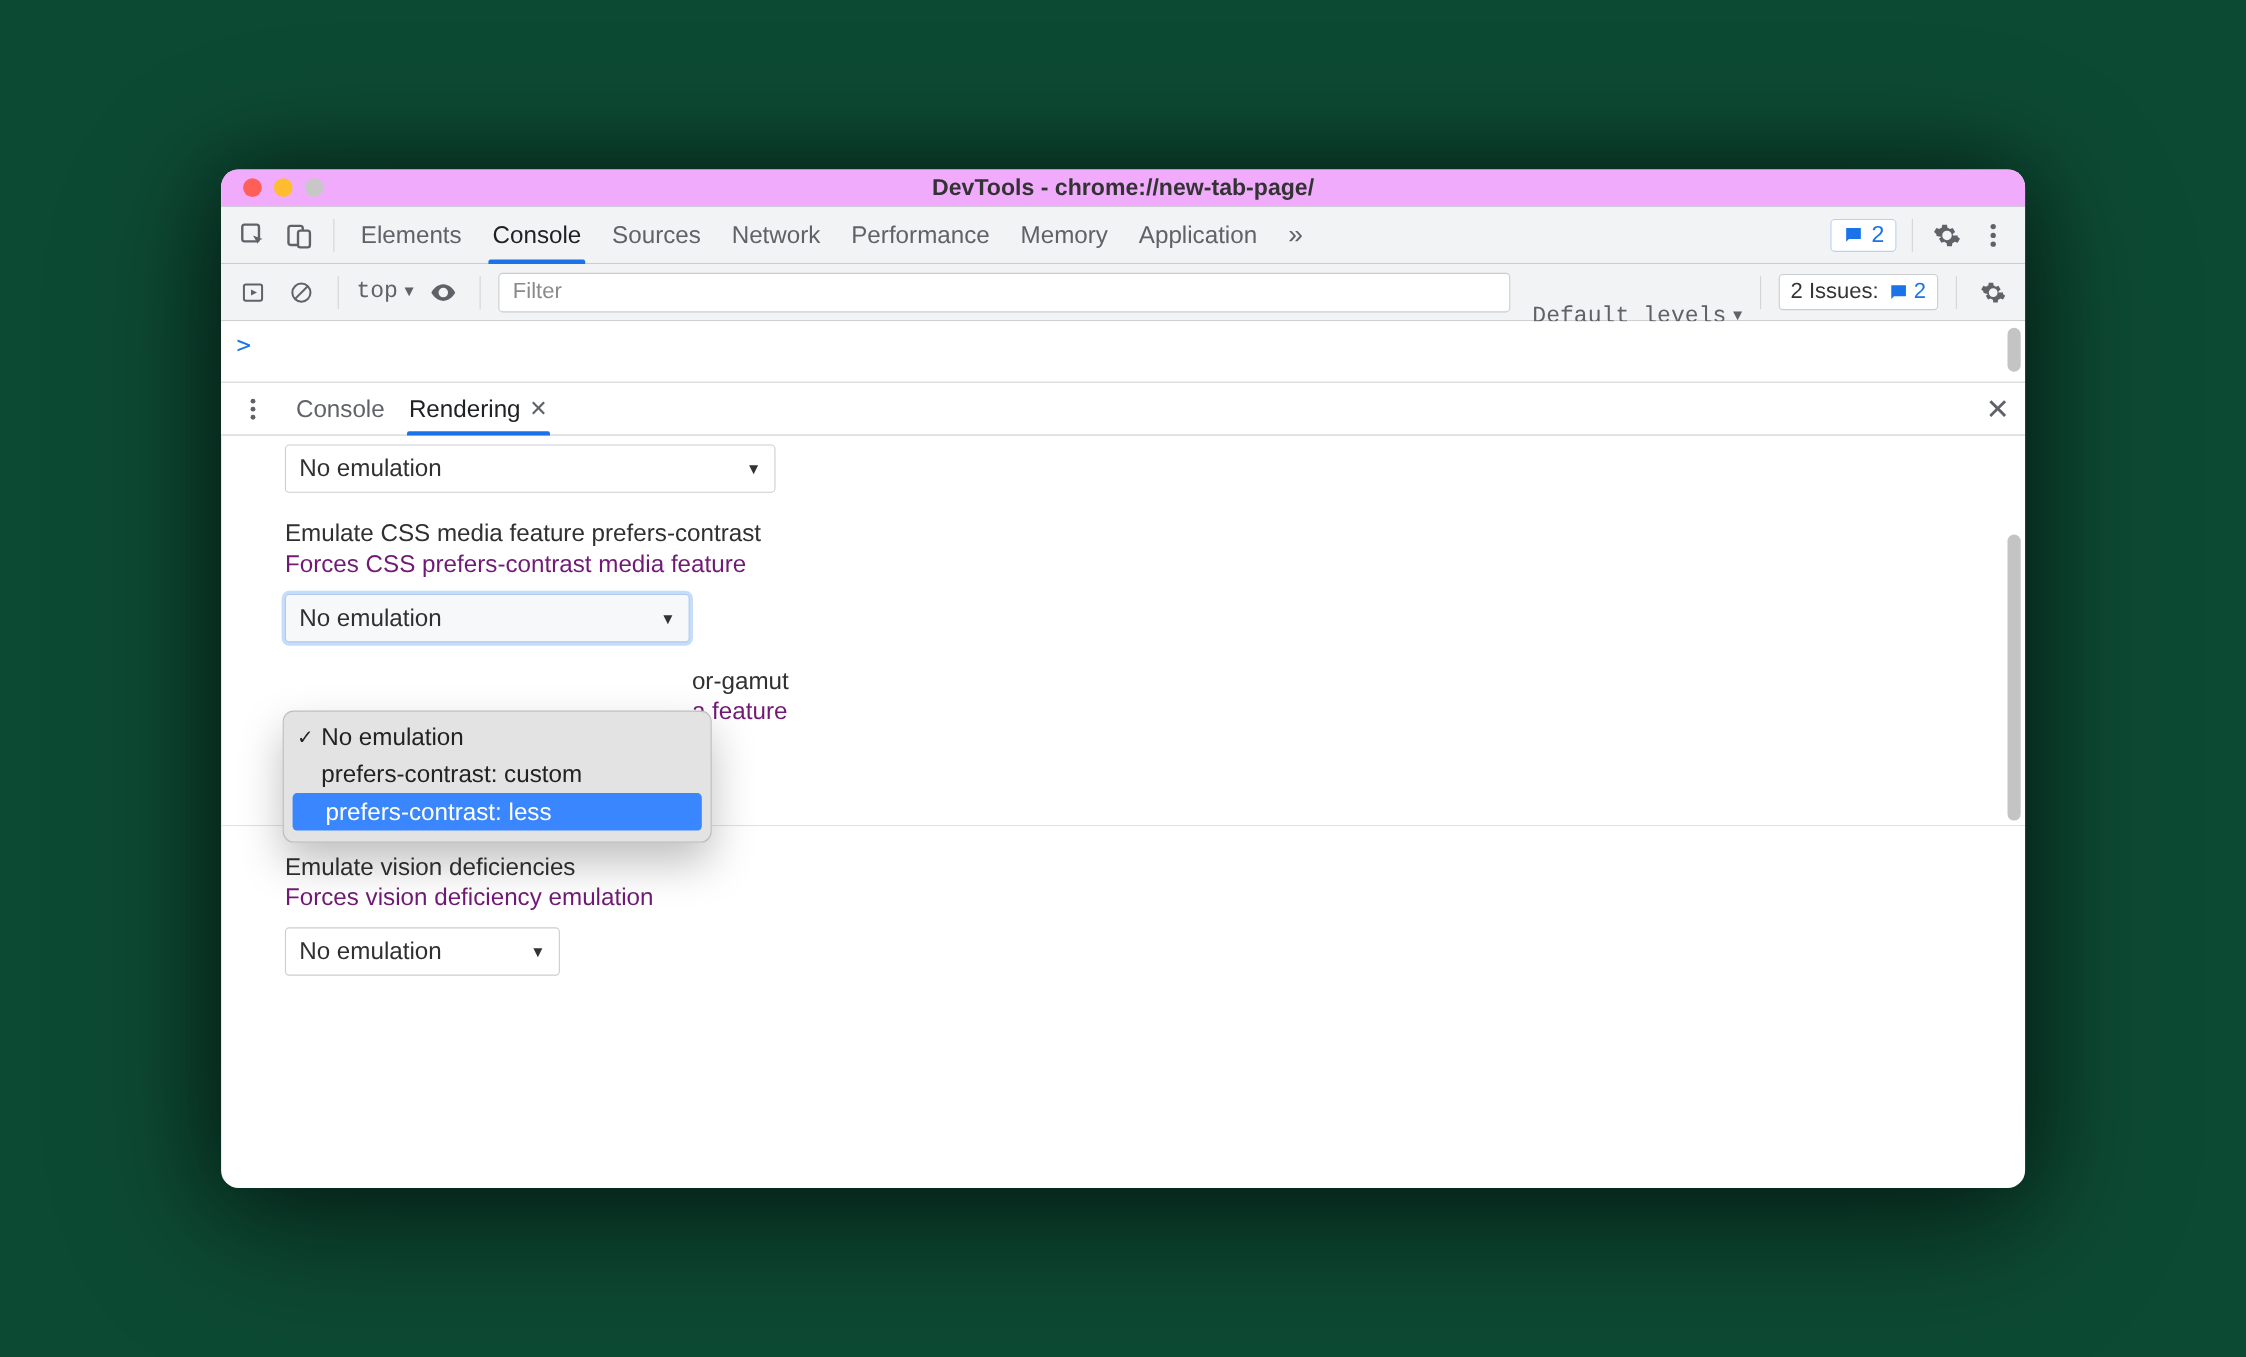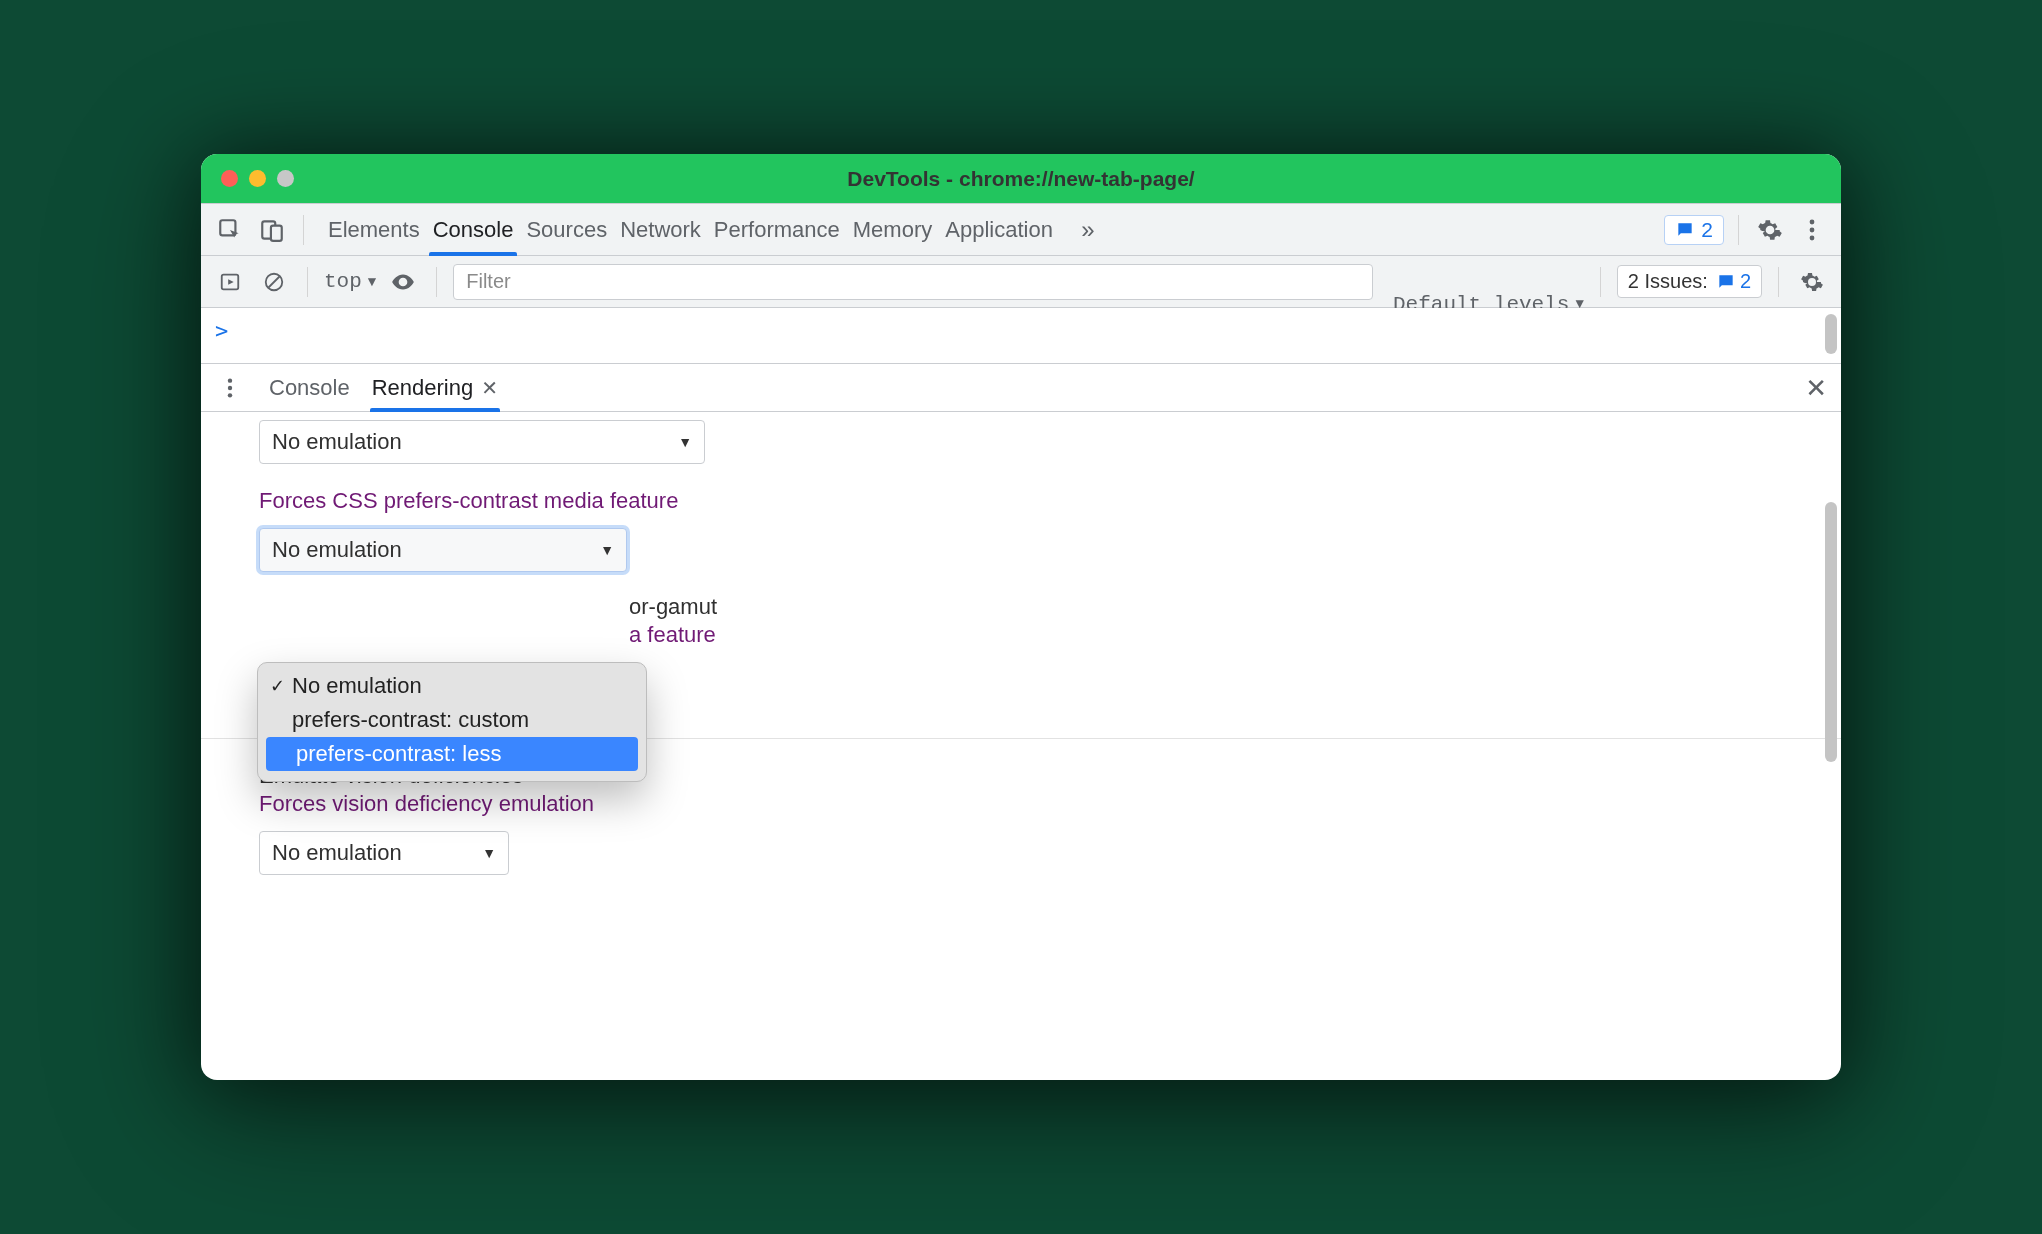--- a/index.html
+++ b/index.html
@@ -30,22 +30,22 @@
     width: 1640px;
     height: 926px;
     background: var(--bg);
     border-radius: 16px;
     overflow: hidden;
     display:flex; flex-direction:column;
   }
 
   
   .titlebar {
-    height: 50px;
-    background: #22c55e;
+    height: 34px;
+    background: #f0abfc;
     display:flex; align-items:center;
     position:relative;
     border-bottom:1px solid var(--border);
   }
   .traffic {
     display:flex; gap:11px; align-items:center;
     padding-left:20px;
   }
   .dot { width:17px; height:17px; border-radius:50%; }
   .dot.red { background:#ff5f57; }
@@ -67,21 +67,21 @@
     gap:8px;
     font-size:22px;
     color:#5f6368;
   }
   .icon-btn {
     width:34px; height:34px;
     display:flex;align-items:center;justify-content:center;
     color:#5f6368;
   }
   .vdiv { width:1px; height:30px; background:var(--divider); margin:0 6px; }
-  .tabs { display:flex; align-items:stretch; gap:13px; height:100%; padding:0 10px; }
+  .tabs { display:flex; align-items:stretch; gap:28px; height:100%; padding:0 10px; }
   .tab {
     display:flex; align-items:center;
     color:#5f6368; font-size:22px;
     position:relative;
   }
   .tab.active { color:#202124; }
   .tab.active::after {
     content:""; position:absolute; left:-4px; right:-4px; bottom:-1px;
     height:4px; background: var(--tab-underline); border-radius:2px 2px 0 0;
   }
@@ -389,20 +389,21 @@
     <div class="panel-inner">
 
       
       <div class="select-box" style="margin-top:0;">
         <span>No emulation</span>
         <span class="caret">▼</span>
       </div>
 
       
       <div class="section">
+        <div class="section-title">Emulate CSS media feature prefers-contrast</div>
         <div class="section-sub">Forces CSS prefers-contrast media feature</div>
         <div class="select-box focused">
           <span>No emulation</span>
           <span class="caret">▼</span>
         </div>
       </div>
 
       
       <div class="section" style="margin-top:22px;">
         <div style="display:flex;">

